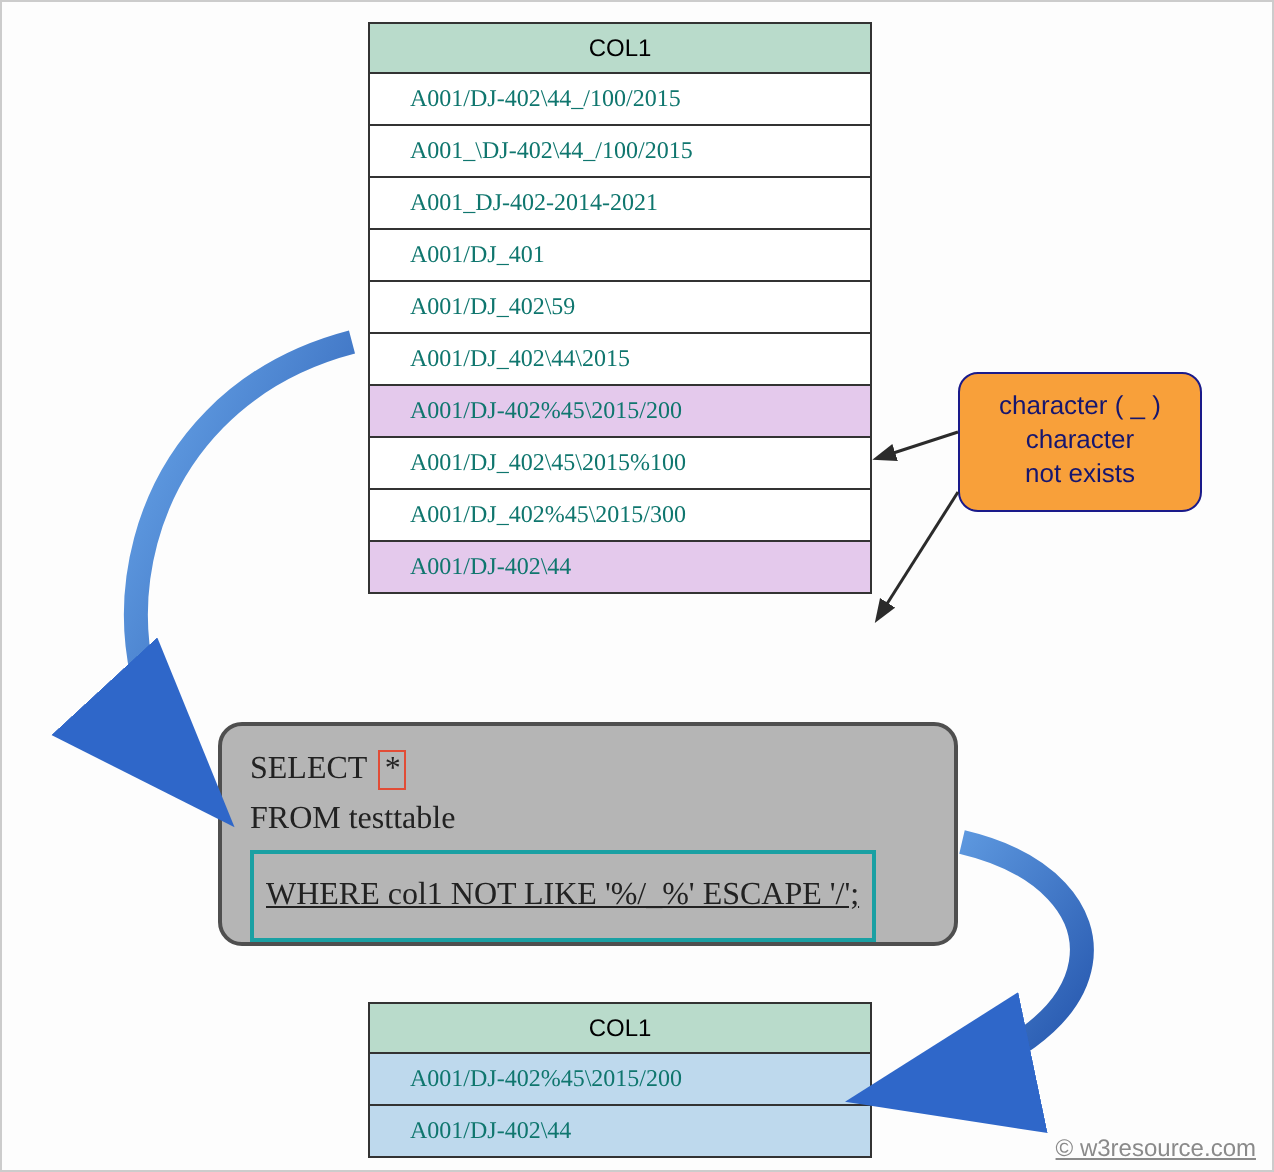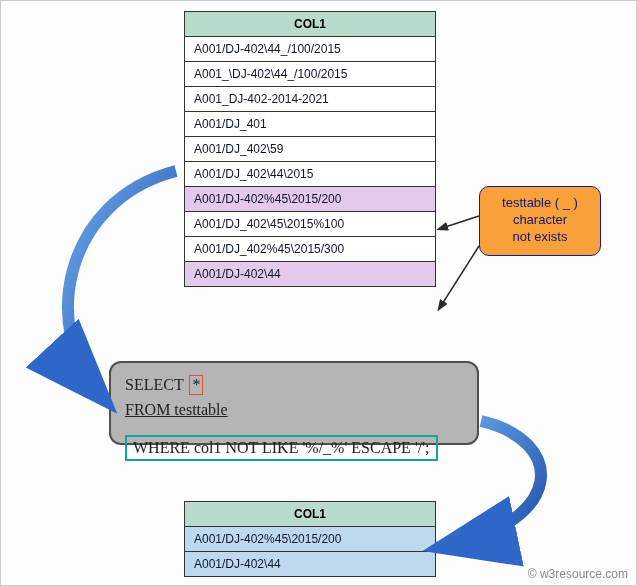--- a/index.html
+++ b/index.html
@@ -17,63 +17,65 @@
   .table {
     position: absolute;
     border-collapse: collapse;
     font-size: 12px;
   }
   .table th {
     background: #b9dbcb;
     border: 1px solid #333;
     padding: 5px 8px;
     text-align: center;
-    font-weight: bold;
+    font-weight: normal;
   }
   .table td {
     border: 1px solid #333;
-    padding: 5px 9px;
+    padding: 5px 20px;
     background: #fff;
-    color: #0f172a;
+    color: #0f766e;
+    font-family: Liberation Serif, serif;
   }
   .table td.highlight {
     background: #e4c9ec;
   }
   .table td.blue {
     background: #bed9ed;
   }
   .table1 { left: 183px; top: 10px; width: 252px; }
   .table2 { left: 183px; top: 500px; width: 252px; }
 
   .sqlbox {
     position: absolute;
     left: 108px;
     top: 360px;
     width: 370px;
-    height: 84px;
+    height: 112px;
     background: #b5b5b5;
     border: 2px solid #4f4f4f;
     border-radius: 12px;
     padding: 12px 14px;
     font-family: "Book Antiqua", Georgia, serif;
     font-size: 16px;
     color: #222;
   }
   .sqlbox .line1 { margin-bottom: 6px; }
-  .sqlbox .line2 { margin-bottom: 16px; text-decoration: underline; }
+  .sqlbox .line2 { margin-bottom: 6px; }
   .star-frame {
     display: inline-block;
     border: 1px solid #e24c36;
     padding: 0 2px;
     margin-left: 2px;
   }
   .where-frame {
     display: inline-block;
     border: 2px solid #1aa0a3;
-    padding: 2px 6px;
+    padding: 12px 6px;
+    text-decoration: underline;
   }
 
   .callout {
     position: absolute;
     left: 478px;
     top: 185px;
     width: 122px;
     height: 70px;
     background: #f8a03a;
     border: 1px solid #1a1a8a;
@@ -84,20 +86,21 @@
     padding: 8px 6px;
     line-height: 1.3;
   }
 
   .footer {
     position: absolute;
     right: 8px;
     bottom: 4px;
     font-size: 12px;
     color: #8a8a8a;
+    text-decoration: underline;
   }
 
   svg.overlay {
     position: absolute;
     left: 0; top: 0;
     width: 637px; height: 586px;
     pointer-events: none;
   }
 </style>
 </head>
@@ -164,21 +167,21 @@
       <tr>
         <td class="blue">A001/DJ-402%45\2015/200</td>
       </tr>
       <tr>
         <td class="blue">A001/DJ-402\44</td>
       </tr>
     </tbody>
 </table>
 
 <div class="callout">
-  <div>testtable ( _ )</div>
+  <div>character ( _ )</div>
   <div>character</div>
   <div>not exists</div>
 </div>
 
 <div class="footer">© w3resource.com</div>
 
 <svg class="overlay">
   <defs>
     <marker id="arrowblue" markerWidth="10" markerHeight="10" refX="6" refY="3" orient="auto" markerUnits="strokeWidth">
       <path d="M0,0 L0,6 L8,3 z" fill="#2f67c9"></path>

